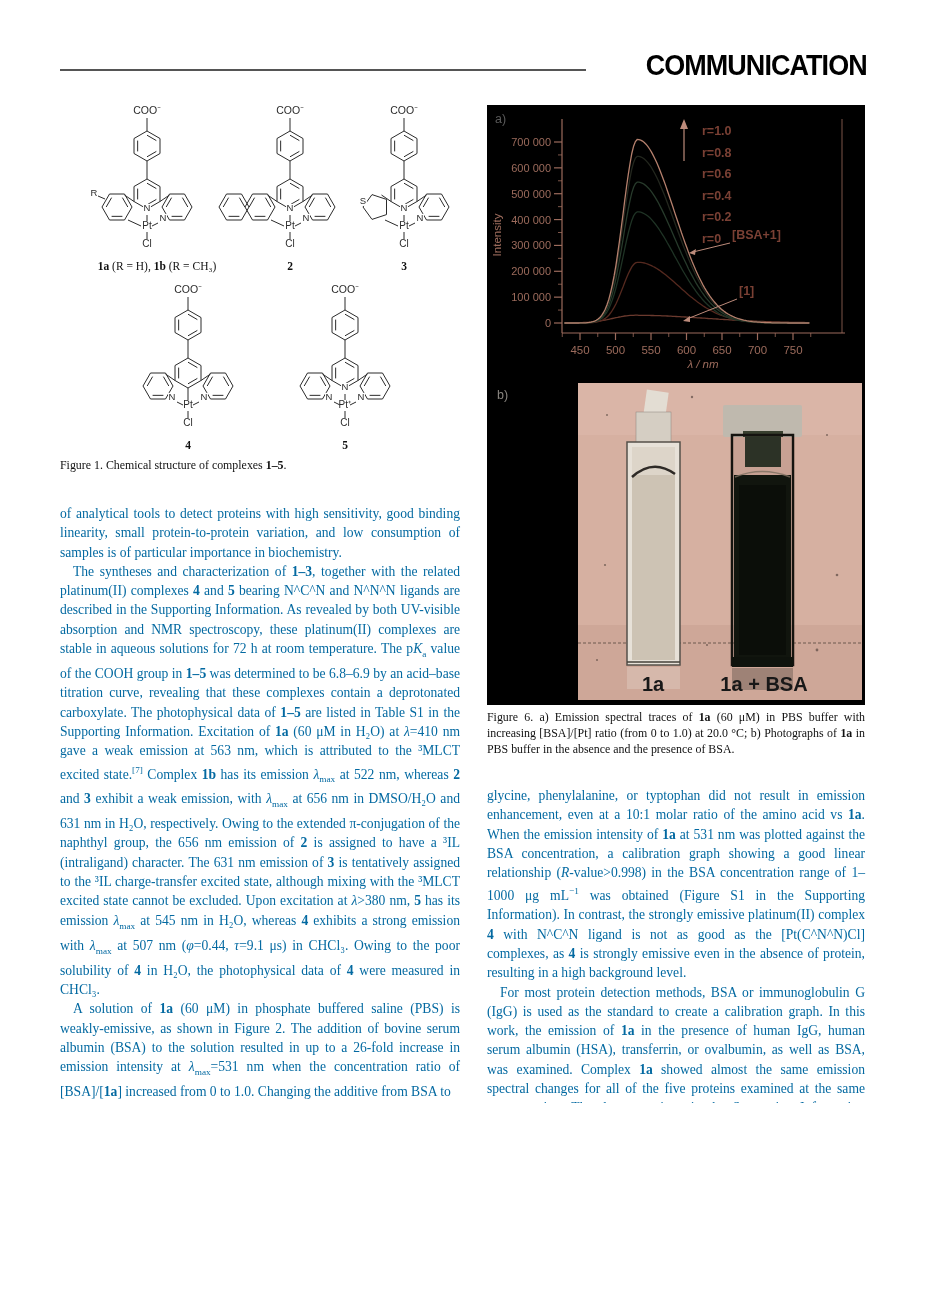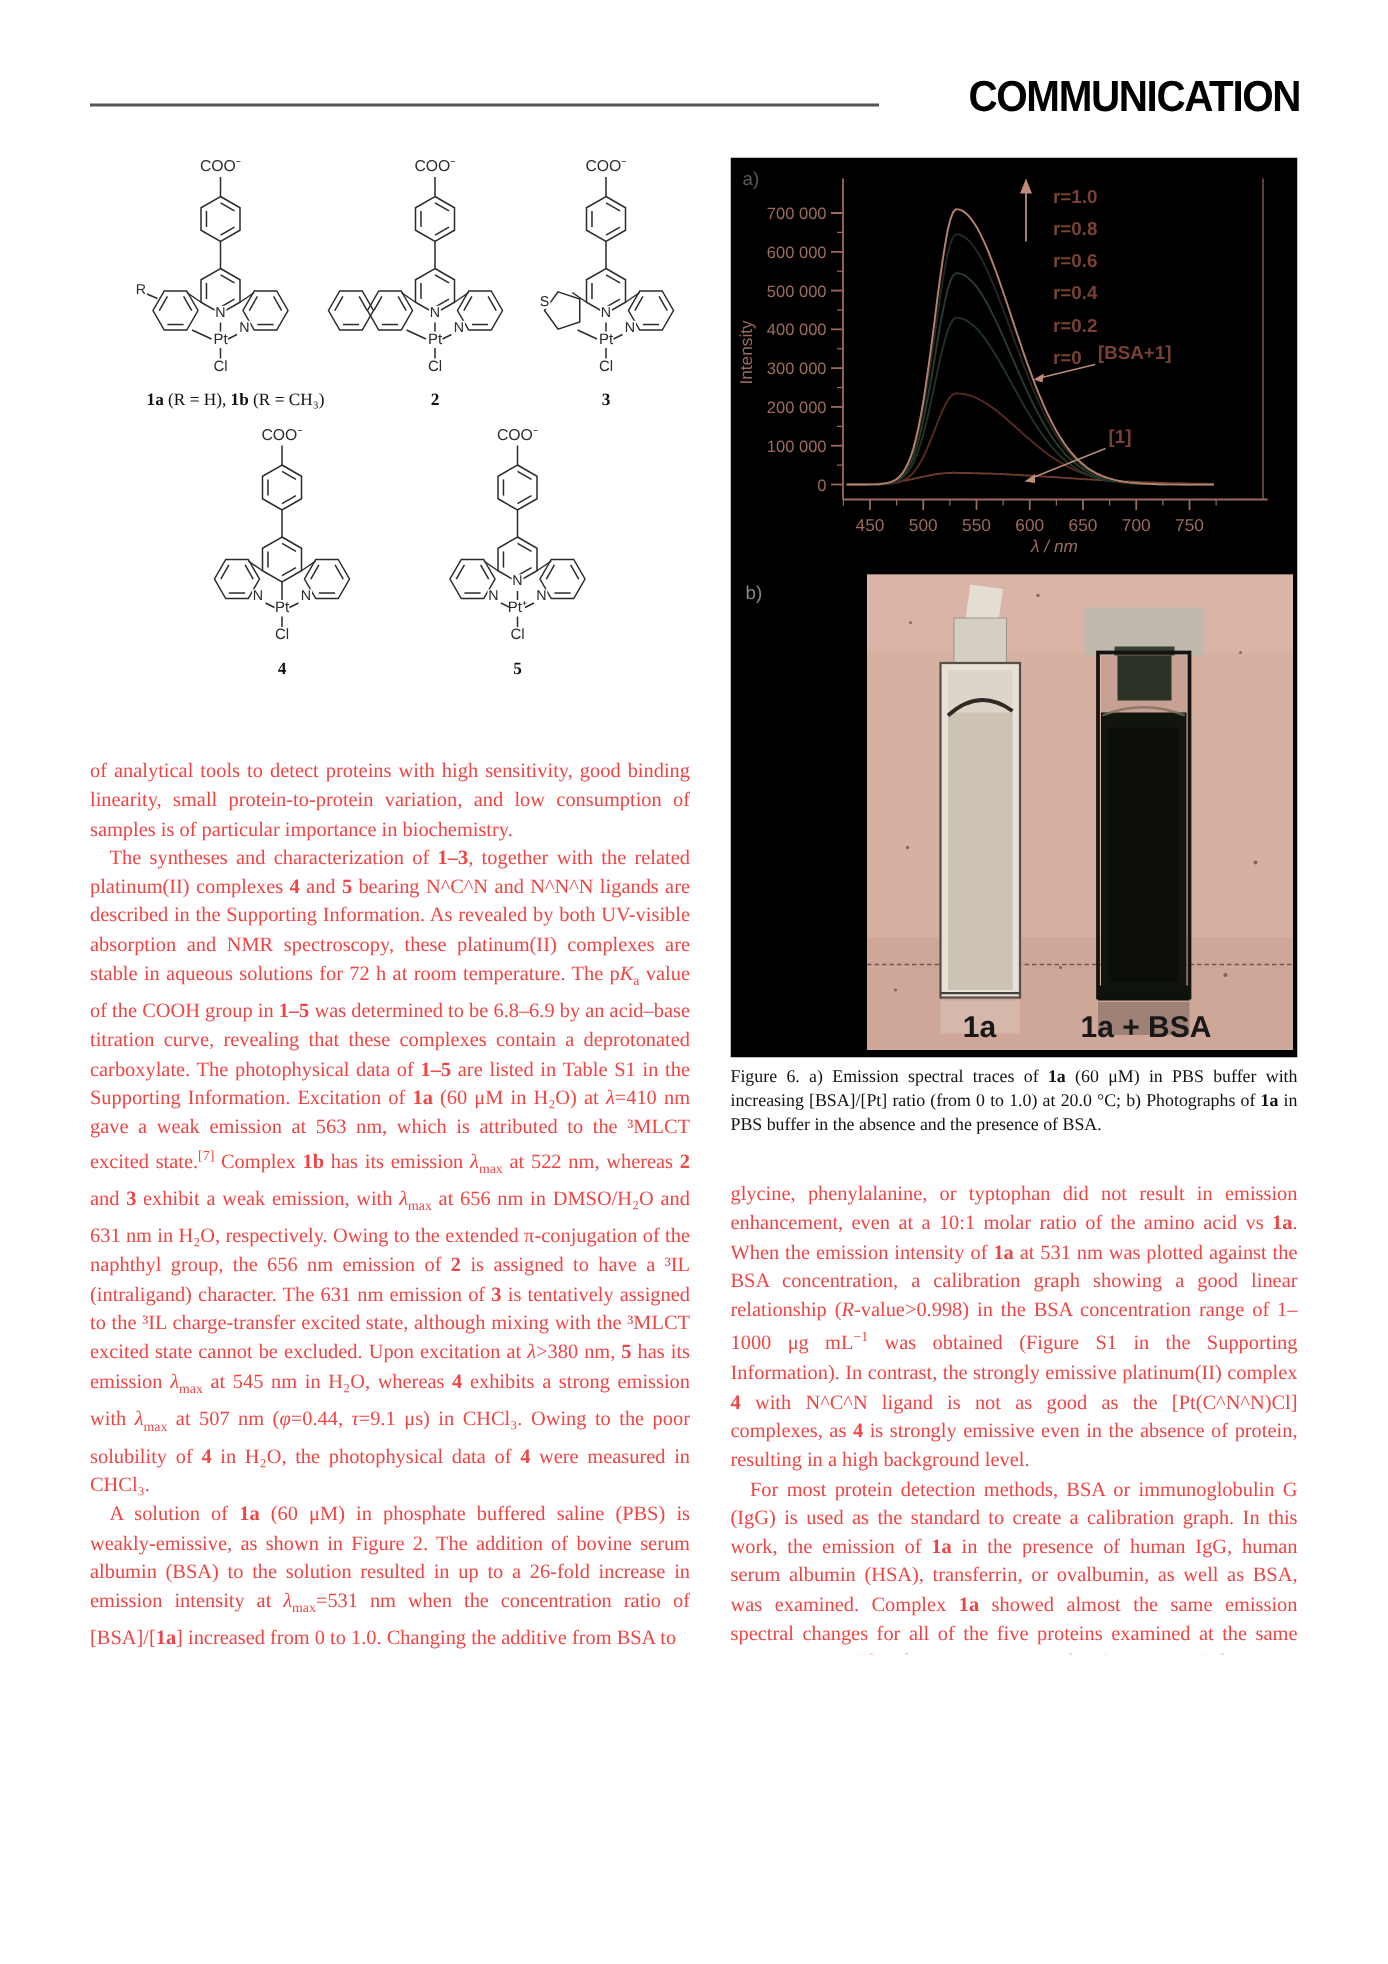--- a/index.html
+++ b/index.html
@@ -1,20 +1,20 @@
 <!DOCTYPE html>
 <html><head>
 <meta charset="utf-8">
 <style>
   *{margin:0;padding:0;box-sizing:border-box}
   html,body{background:#ffffff}
   .page{position:relative;width:925px;height:1103px;background:#fff;font-family:"Liberation Serif",serif;color:#1a1a1a;overflow:hidden}
   .hdr-rule{position:absolute;left:60px;top:69px;width:526px;height:2px;background:#555}
   .hdr-title{position:absolute;right:58px;top:49px;font-family:"Liberation Sans",sans-serif;font-weight:800;font-size:29px;letter-spacing:-1px;transform:scaleX(.93);transform-origin:100% 50%;color:#000;white-space:nowrap}
-  .col{position:absolute;text-align:justify;font-size:13.6px;line-height:19.3px;color:#ef4444}
+  .col{position:absolute;text-align:justify;font-size:13.6px;line-height:19.3px;color:#0369a1}
   .col p{margin:0}
   .col p.ind{text-indent:13px}
   .caption{position:absolute;font-size:11.9px;line-height:15.8px;text-align:justify;color:#111}
   svg{overflow:visible}
   .fig2wrap{position:absolute;left:487px;top:105px;width:378px;height:600px}
   .ft{position:absolute;font-size:11.8px;color:#111;white-space:nowrap}
   .ftline{position:absolute;background:#777;height:1px}
 </style>
 </head>
 <body>
@@ -207,20 +207,21 @@
         <text x="285" y="308" text-anchor="middle" fill="#2b2b2b" font-size="10" font-family="Liberation Sans,sans-serif">Pt⁺</text>
         <line x1="285" y1="294" x2="285" y2="300" stroke="#2b2b2b" stroke-width="1"></line>
         <line x1="290" y1="305" x2="296" y2="302" stroke="#2b2b2b" stroke-width="1"></line>
         <line x1="280" y1="305" x2="274" y2="302" stroke="#2b2b2b" stroke-width="1"></line>
         <rect x="277.8" y="318.5" width="14.4" height="9.5" fill="#fff"></rect>
         <text x="285" y="326" text-anchor="middle" fill="#2b2b2b" font-size="10" font-family="Liberation Sans,sans-serif">Cl</text>
         <line x1="285" y1="311" x2="285" y2="318" stroke="#2b2b2b" stroke-width="1"></line>
         <text x="285" y="349" text-anchor="middle" fill="#111" font-size="11.5" font-family="Liberation Serif,serif"><tspan font-weight="bold">5</tspan></text>
       </g>
     </svg>
+  <div class="caption" style="left:60px;top:458px;width:400px"><span>Figure 1. Chemical structure of complexes </span><span style="font-weight: bold;">1–5</span><span>.</span></div>
 
   <div class="col" style="left:60px;top:504px;width:400px">
     <p><span>of analytical tools to detect proteins with high sensitivity, good binding linearity, small protein-to-protein variation, and low consumption of samples is of particular importance in biochemistry.</span></p>
     <p class="ind"><span>The syntheses and characterization of </span><span style="font-weight: bold;">1–3</span><span>, together with the related platinum(II) complexes </span><span style="font-weight: bold;">4</span><span> and </span><span style="font-weight: bold;">5</span><span> bearing N^C^N and N^N^N ligands are described in the Supporting Information. As revealed by both UV-visible absorption and NMR spectroscopy, these platinum(II) complexes are stable in aqueous solutions for 72 h at room temperature. The p</span><span style="font-style: italic;">K</span><span style="font-size: 0.68em; vertical-align: sub;">a</span><span> value of the COOH group in </span><span style="font-weight: bold;">1–5</span><span> was determined to be 6.8–6.9 by an acid–base titration curve, revealing that these complexes contain a deprotonated carboxylate. The photophysical data of </span><span style="font-weight: bold;">1–5</span><span> are listed in Table S1 in the Supporting Information. Excitation of </span><span style="font-weight: bold;">1a</span><span> (60 μM in H₂O) at </span><span style="font-style: italic;">λ</span><span>=410 nm gave a weak emission at 563 nm, which is attributed to the ³MLCT excited state.</span><span style="font-size: 0.68em; vertical-align: super;">[7]</span><span> Complex </span><span style="font-weight: bold;">1b</span><span> has its emission </span><span style="font-style: italic;">λ</span><span style="font-size: 0.68em; vertical-align: sub;">max</span><span> at 522 nm, whereas </span><span style="font-weight: bold;">2</span><span> and </span><span style="font-weight: bold;">3</span><span> exhibit a weak emission, with </span><span style="font-style: italic;">λ</span><span style="font-size: 0.68em; vertical-align: sub;">max</span><span> at 656 nm in DMSO/H₂O and 631 nm in H₂O, respectively. Owing to the extended π-conjugation of the naphthyl group, the 656 nm emission of </span><span style="font-weight: bold;">2</span><span> is assigned to have a ³IL (intraligand) character. The 631 nm emission of </span><span style="font-weight: bold;">3</span><span> is tentatively assigned to the ³IL charge-transfer excited state, although mixing with the ³MLCT excited state cannot be excluded. Upon excitation at </span><span style="font-style: italic;">λ</span><span>&gt;380 nm, </span><span style="font-weight: bold;">5</span><span> has its emission </span><span style="font-style: italic;">λ</span><span style="font-size: 0.68em; vertical-align: sub;">max</span><span> at 545 nm in H₂O, whereas </span><span style="font-weight: bold;">4</span><span> exhibits a strong emission with </span><span style="font-style: italic;">λ</span><span style="font-size: 0.68em; vertical-align: sub;">max</span><span> at 507 nm (</span><span style="font-style: italic;">φ</span><span>=0.44, </span><span style="font-style: italic;">τ</span><span>=9.1 μs) in CHCl₃. Owing to the poor solubility of </span><span style="font-weight: bold;">4</span><span> in H₂O, the photophysical data of </span><span style="font-weight: bold;">4</span><span> were measured in CHCl₃.</span></p>
     <p class="ind"><span>A solution of </span><span style="font-weight: bold;">1a</span><span> (60 μM) in phosphate buffered saline (PBS) is weakly-emissive, as shown in Figure 2. The addition of bovine serum albumin (BSA) to the solution resulted in up to a 26-fold increase in emission intensity at </span><span style="font-style: italic;">λ</span><span style="font-size: 0.68em; vertical-align: sub;">max</span><span>=531 nm when the concentration ratio of [BSA]/[</span><span style="font-weight: bold;">1a</span><span>] increased from 0 to 1.0. Changing the additive from BSA to</span></p>
   </div>
 
   <div class="fig2wrap">
     <svg id="fig2svg" width="378" height="600" viewBox="0 0 378 600" style="overflow:hidden">
       <rect x="0" y="0" width="378" height="600" fill="#000000"></rect>

